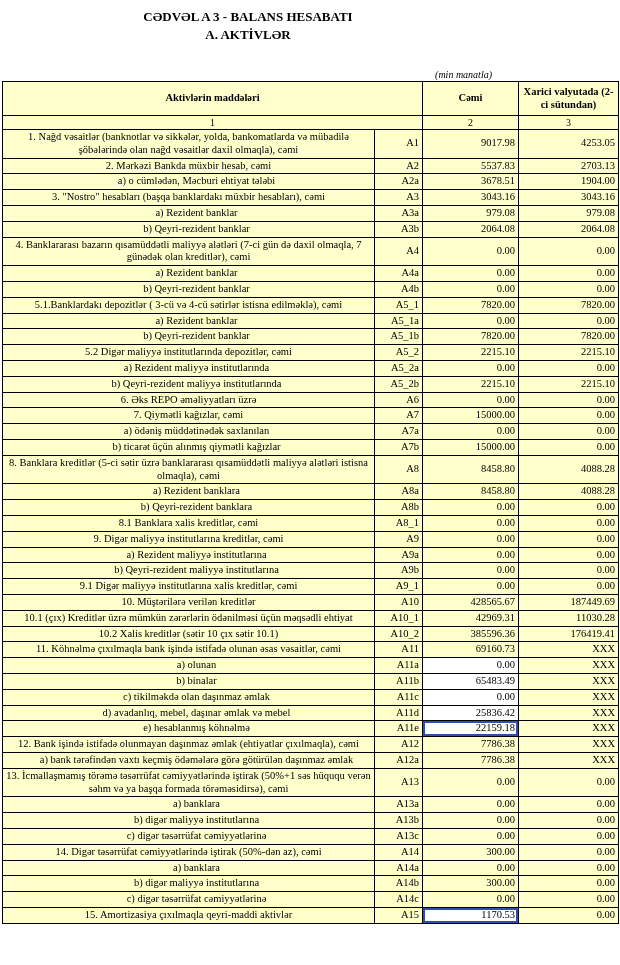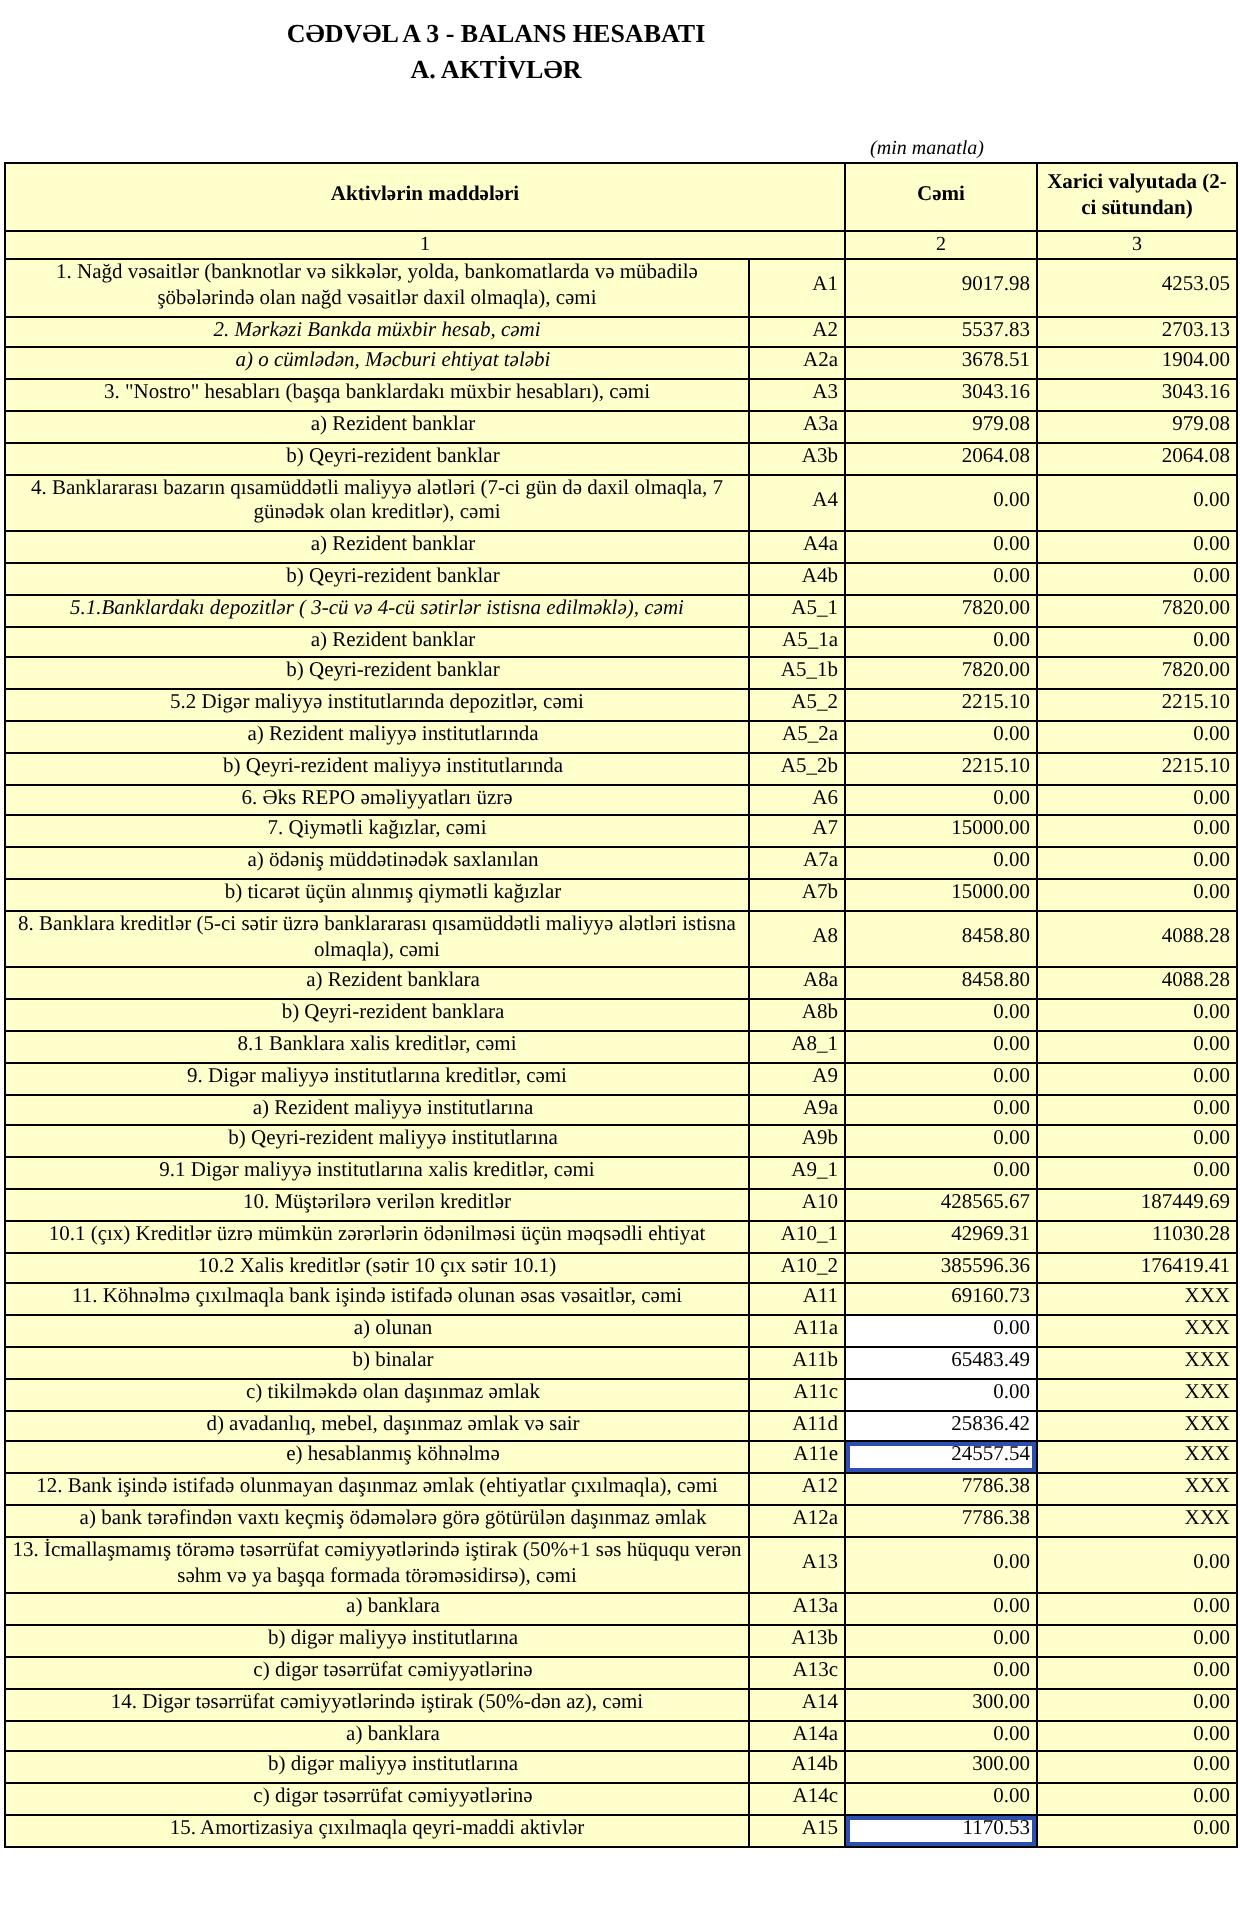--- a/index.html
+++ b/index.html
@@ -32,21 +32,21 @@
     padding:1px 3px;vertical-align:middle;
     overflow:hidden;
   }
   .sheet thead th{text-align:center;font-weight:bold;vertical-align:middle;}
   .sheet thead tr.head-main th{height:34px;}
   .sheet thead tr.colnums th{font-weight:normal;font-size:10px;height:14px;padding:0 3px;}
   td.label{text-align:center;margin-left:12px;}
   td.label.indent{padding-left:19px;}
   td.code{text-align:right;}
   td.num{text-align:right;}
-  tr.italic td.label{font-style:italic;}
+  tr.italic td.label{}
   td.white{background:var(--white-cell);}
   td.selected{box-shadow:inset 0 0 0 2px var(--selection);}
 </style>
 </head>
 <body>
 
 <div class="page">
 
   <div class="title-block">
     <div>CƏDVƏL A 3 - BALANS HESABATI</div>
@@ -273,29 +273,29 @@
           <td class="num white">65483.49</td>
           <td class="num">XXX</td>
         </tr>
         <tr class="">
           <td class="label indent">c) tikilməkdə olan daşınmaz əmlak</td>
           <td class="code">A11c</td>
           <td class="num white">0.00</td>
           <td class="num">XXX</td>
         </tr>
         <tr class="">
-          <td class="label indent">d) avadanlıq, mebel, daşınmaz əmlak və sair</td>
+          <td class="label indent">d) avadanlıq, mebel, daşınar əmlak və mebel</td>
           <td class="code">A11d</td>
           <td class="num white">25836.42</td>
           <td class="num">XXX</td>
         </tr>
         <tr class="">
           <td class="label indent">e) hesablanmış köhnəlmə</td>
           <td class="code">A11e</td>
-          <td class="num white selected">24557.54</td>
+          <td class="num white selected">22159.18</td>
           <td class="num">XXX</td>
         </tr>
         <tr class="">
           <td class="label">12. Bank işində istifadə olunmayan daşınmaz əmlak (ehtiyatlar çıxılmaqla), cəmi</td>
           <td class="code">A12</td>
           <td class="num">7786.38</td>
           <td class="num">XXX</td>
         </tr>
         <tr class="">
           <td class="label indent">a) bank tərəfindən vaxtı keçmiş ödəmələrə görə götürülən daşınmaz əmlak</td>

